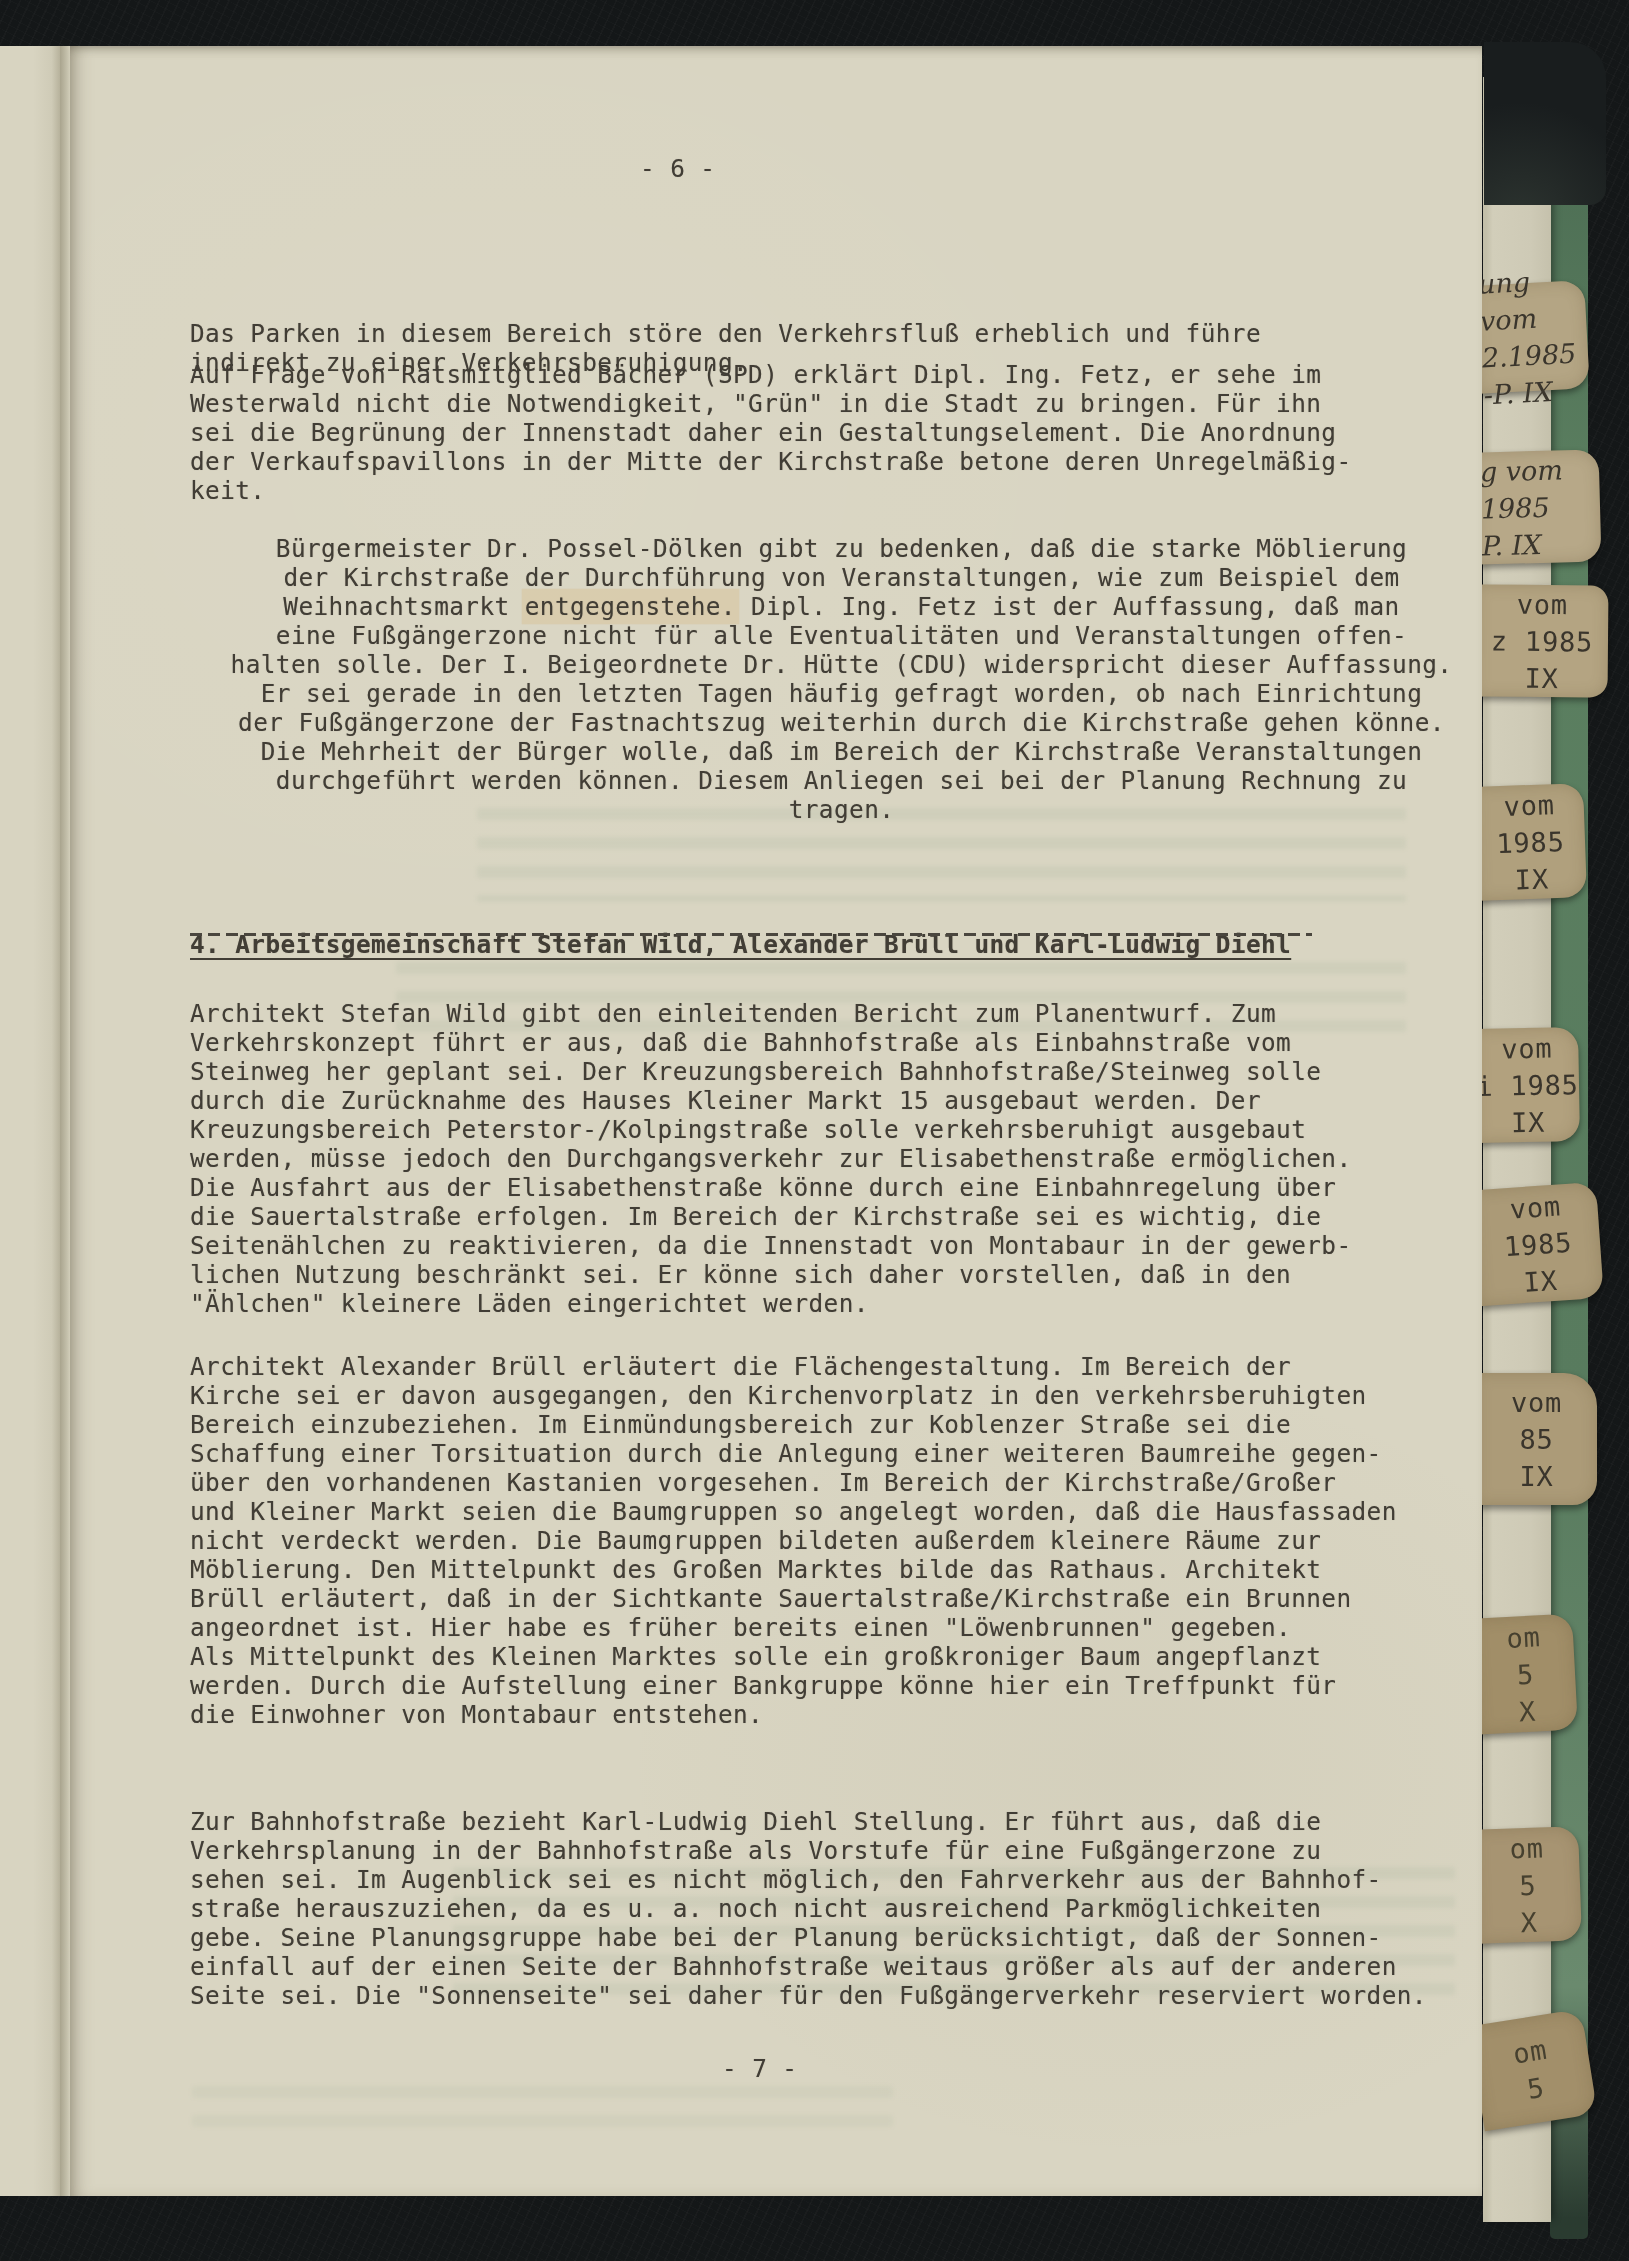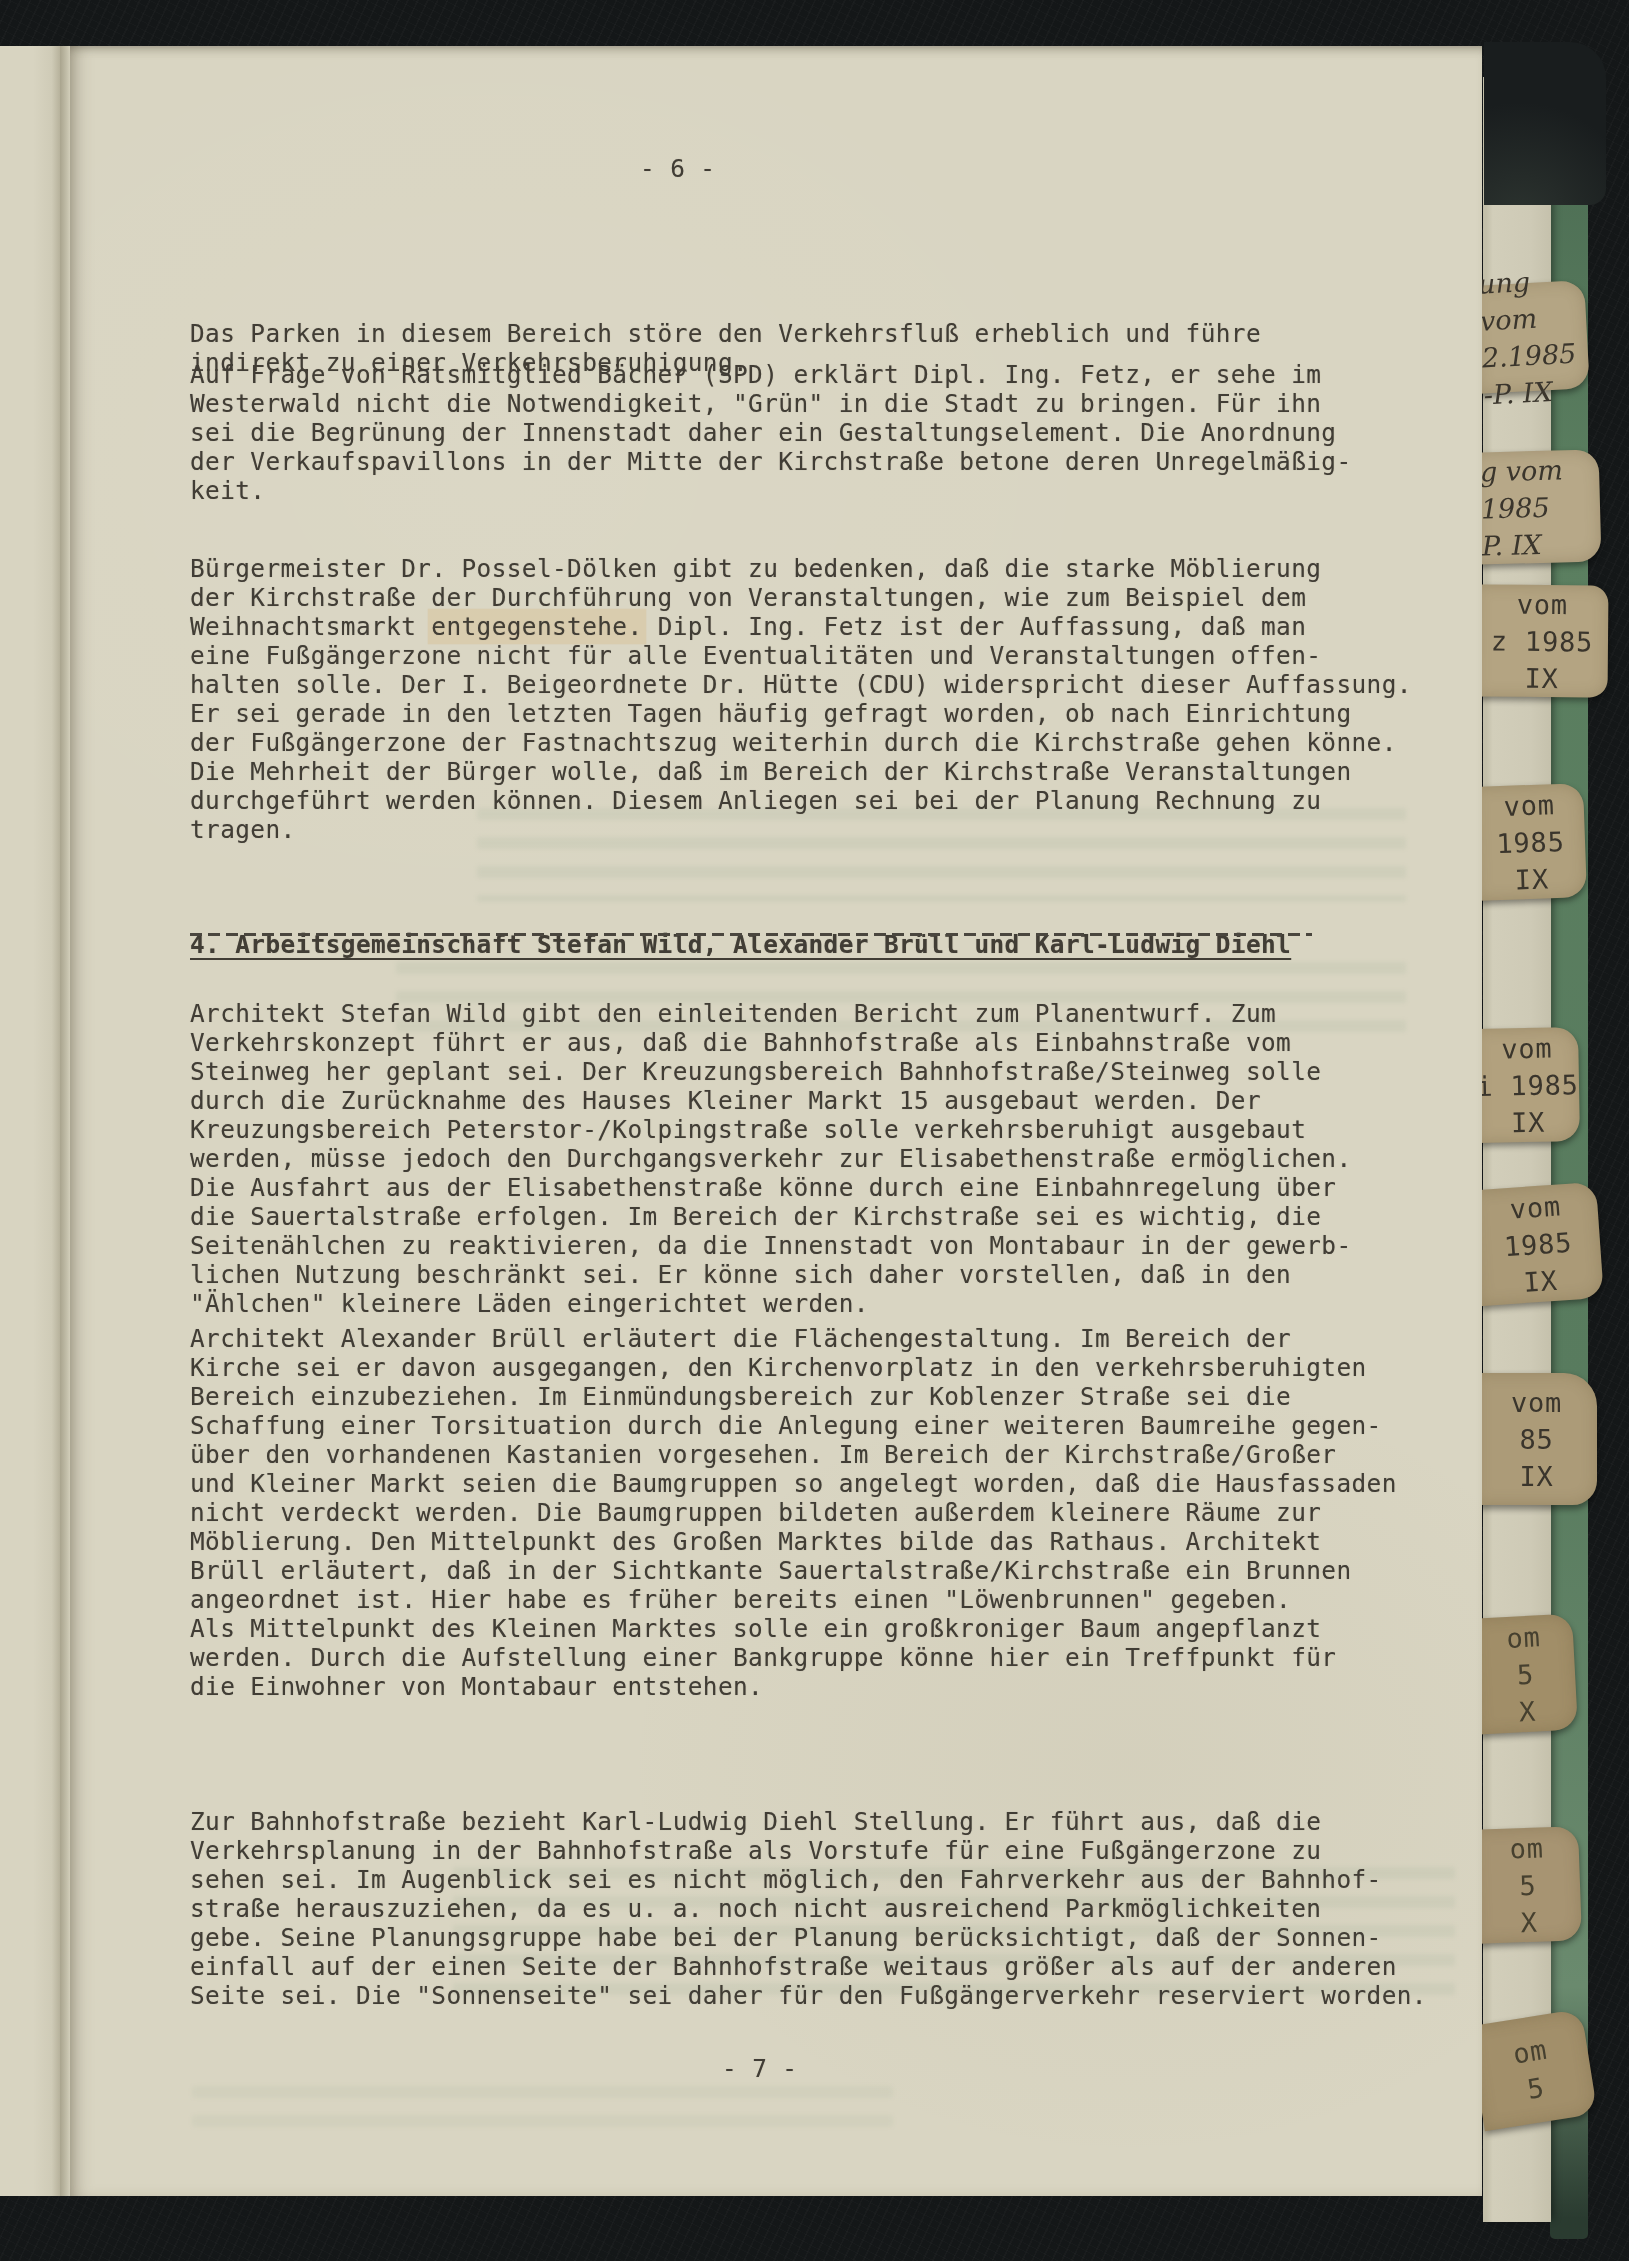--- a/index.html
+++ b/index.html
@@ -164,21 +164,21 @@
 
     <div class="tw" style="top:237px;margin-top:36px;">Das Parken in diesem Bereich störe den Verkehrsfluß erheblich und führe
 indirekt zu einer Verkehrsberuhigung.</div>
 
     <div class="tw" style="top:314px;">Auf Frage von Ratsmitglied Bächer (SPD) erklärt Dipl. Ing. Fetz, er sehe im
 Westerwald nicht die Notwendigkeit, "Grün" in die Stadt zu bringen. Für ihn
 sei die Begrünung der Innenstadt daher ein Gestaltungselement. Die Anordnung
 der Verkaufspavillons in der Mitte der Kirchstraße betone deren Unregelmäßig-
 keit.</div>
 
-    <div class="tw" style="top:508px;"><span>Bürgermeister Dr. Possel-Dölken gibt zu bedenken, daß die starke Möblierung
+    <div class="tw" style="top:488px;text-align:center;"><span>Bürgermeister Dr. Possel-Dölken gibt zu bedenken, daß die starke Möblierung
 der Kirchstraße der Durchführung von Veranstaltungen, wie zum Beispiel dem
 Weihnachtsmarkt </span><span class="hl">entgegenstehe.</span><span> Dipl. Ing. Fetz ist der Auffassung, daß man
 eine Fußgängerzone nicht für alle Eventualitäten und Veranstaltungen offen-
 halten solle. Der I. Beigeordnete Dr. Hütte (CDU) widerspricht dieser Auffassung.
 Er sei gerade in den letzten Tagen häufig gefragt worden, ob nach Einrichtung
 der Fußgängerzone der Fastnachtszug weiterhin durch die Kirchstraße gehen könne.
 Die Mehrheit der Bürger wolle, daß im Bereich der Kirchstraße Veranstaltungen
 durchgeführt werden können. Diesem Anliegen sei bei der Planung Rechnung zu
 tragen.</span></div>
 
@@ -190,21 +190,21 @@
 Steinweg her geplant sei. Der Kreuzungsbereich Bahnhofstraße/Steinweg solle
 durch die Zurücknahme des Hauses Kleiner Markt 15 ausgebaut werden. Der
 Kreuzungsbereich Peterstor-/Kolpingstraße solle verkehrsberuhigt ausgebaut
 werden, müsse jedoch den Durchgangsverkehr zur Elisabethenstraße ermöglichen.
 Die Ausfahrt aus der Elisabethenstraße könne durch eine Einbahnregelung über
 die Sauertalstraße erfolgen. Im Bereich der Kirchstraße sei es wichtig, die
 Seitenählchen zu reaktivieren, da die Innenstadt von Montabaur in der gewerb-
 lichen Nutzung beschränkt sei. Er könne sich daher vorstellen, daß in den
 "Ählchen" kleinere Läden eingerichtet werden.</div>
 
-    <div class="tw" style="top:1278px;">Architekt Alexander Brüll erläutert die Flächengestaltung. Im Bereich der
+    <div class="tw" style="top:1306px;">Architekt Alexander Brüll erläutert die Flächengestaltung. Im Bereich der
 Kirche sei er davon ausgegangen, den Kirchenvorplatz in den verkehrsberuhigten
 Bereich einzubeziehen. Im Einmündungsbereich zur Koblenzer Straße sei die
 Schaffung einer Torsituation durch die Anlegung einer weiteren Baumreihe gegen-
 über den vorhandenen Kastanien vorgesehen. Im Bereich der Kirchstraße/Großer
 und Kleiner Markt seien die Baumgruppen so angelegt worden, daß die Hausfassaden
 nicht verdeckt werden. Die Baumgruppen bildeten außerdem kleinere Räume zur
 Möblierung. Den Mittelpunkt des Großen Marktes bilde das Rathaus. Architekt
 Brüll erläutert, daß in der Sichtkante Sauertalstraße/Kirchstraße ein Brunnen
 angeordnet ist. Hier habe es früher bereits einen "Löwenbrunnen" gegeben.
 Als Mittelpunkt des Kleinen Marktes solle ein großkroniger Baum angepflanzt

